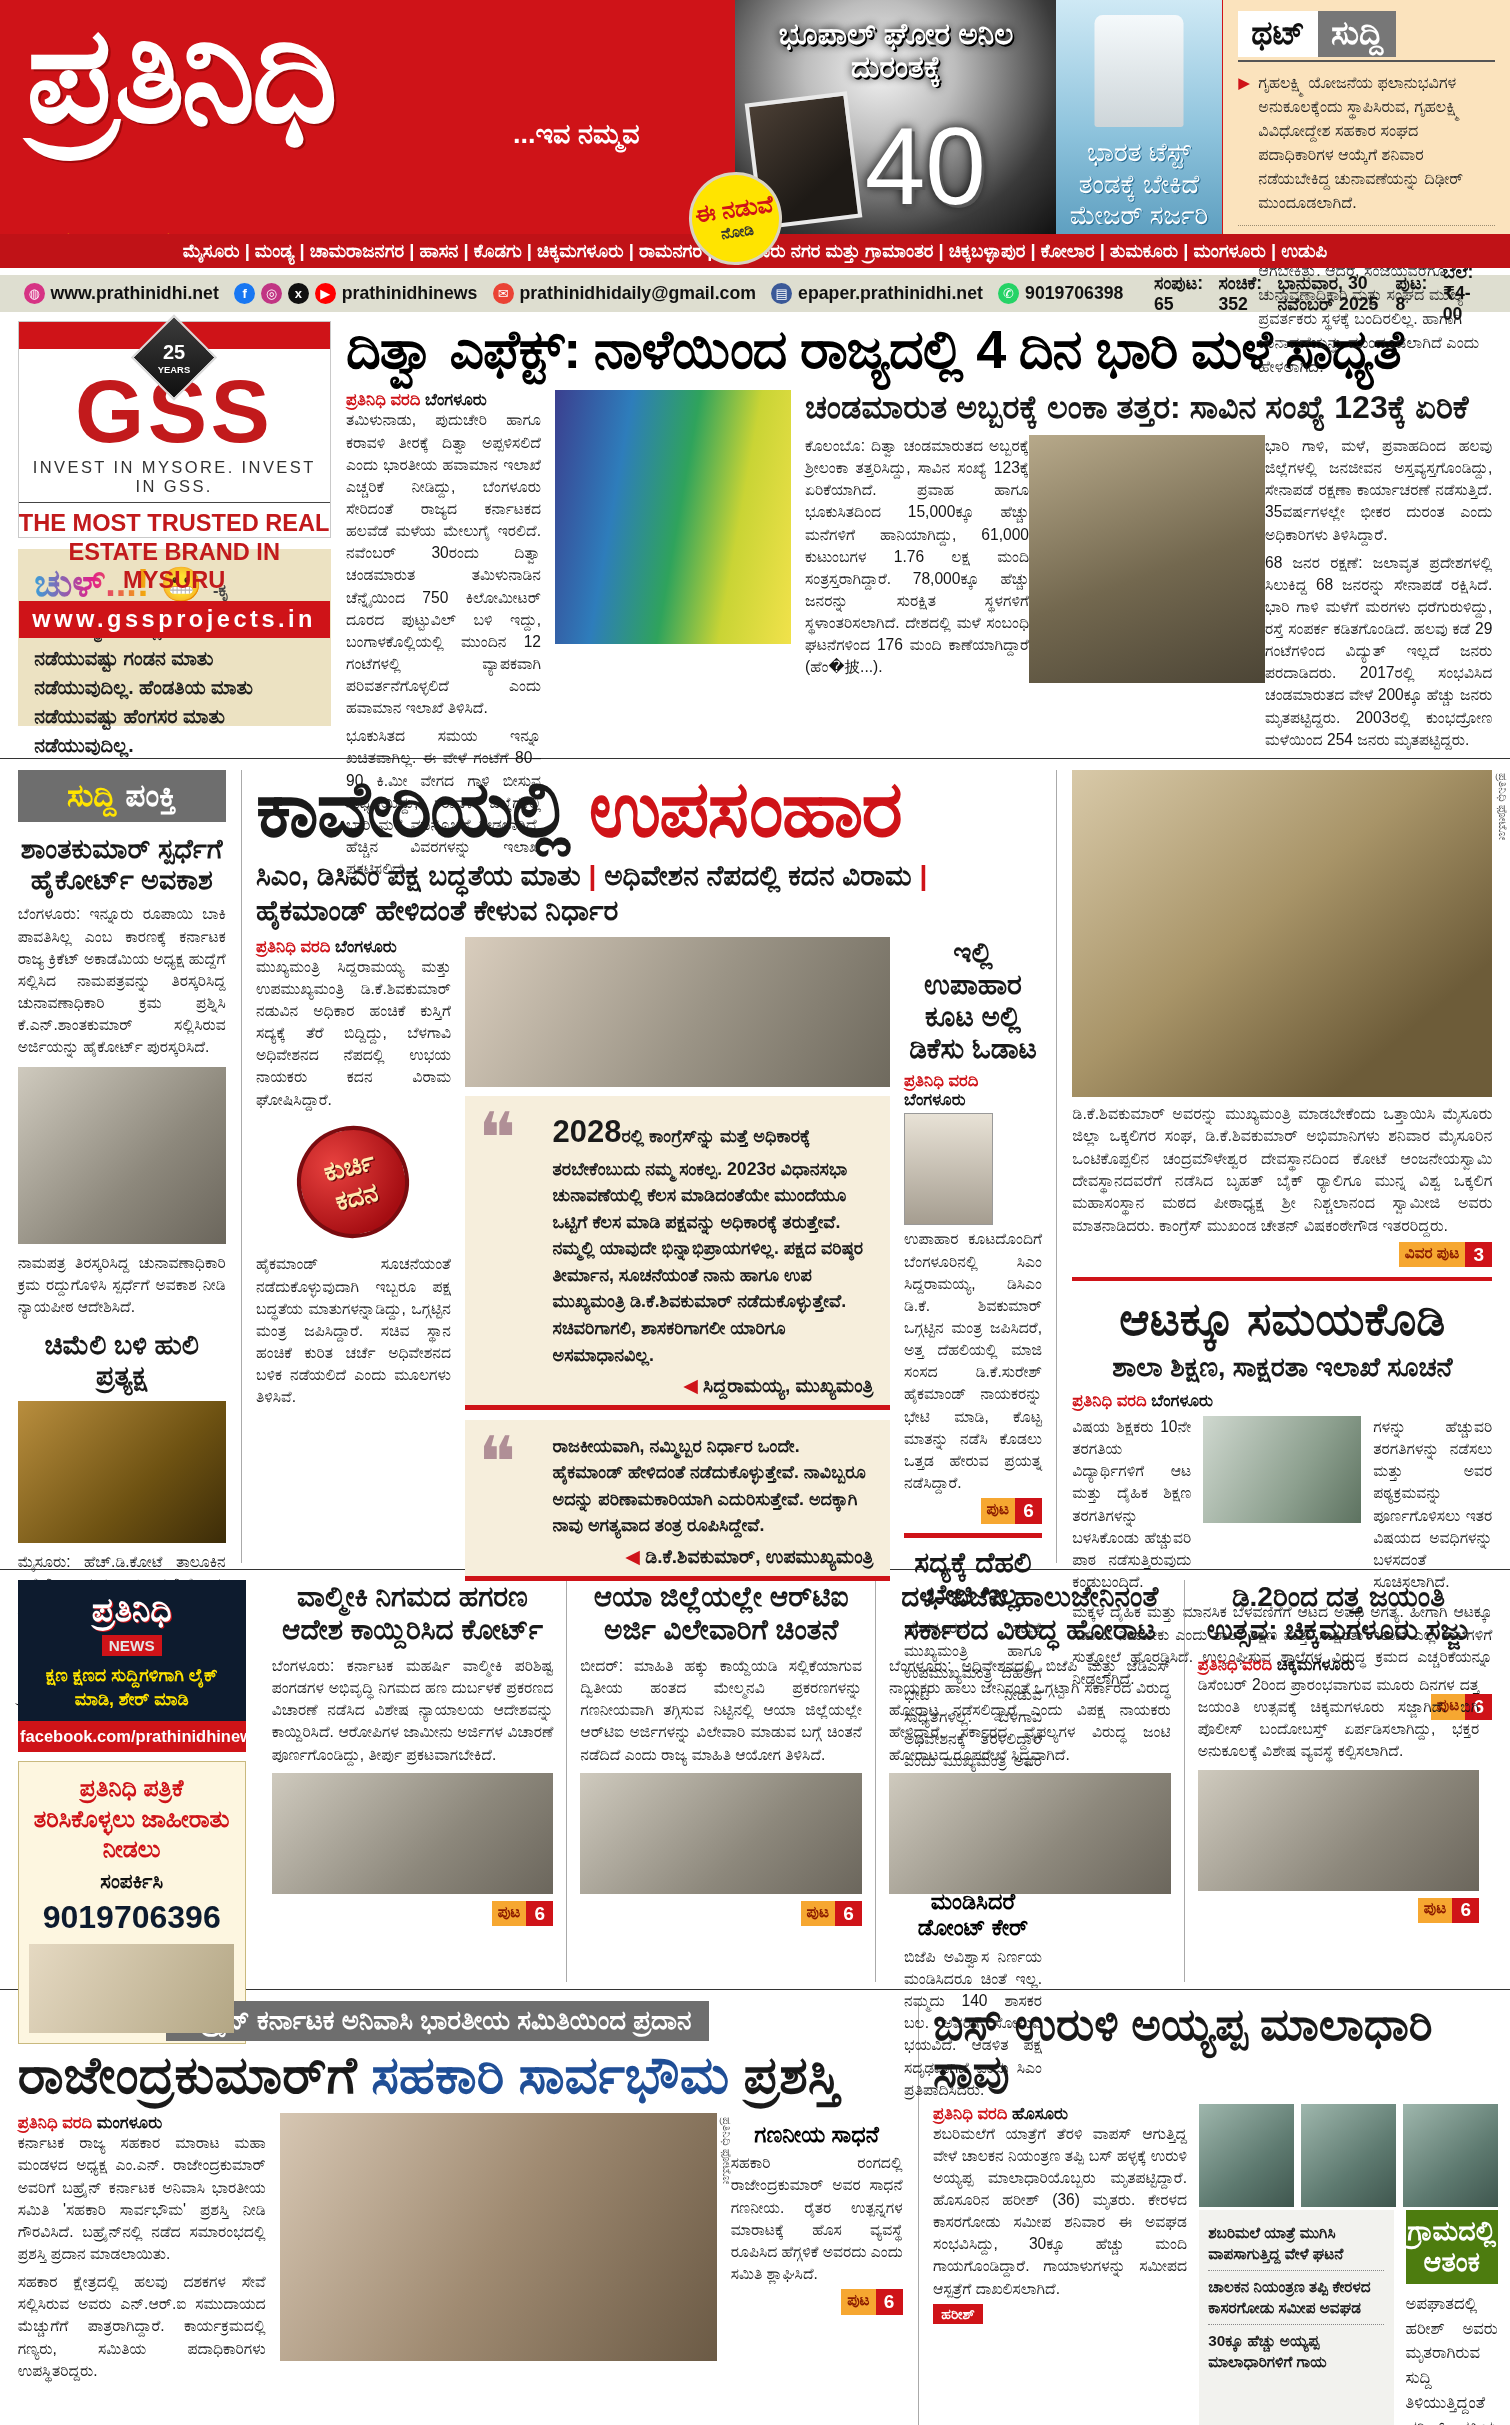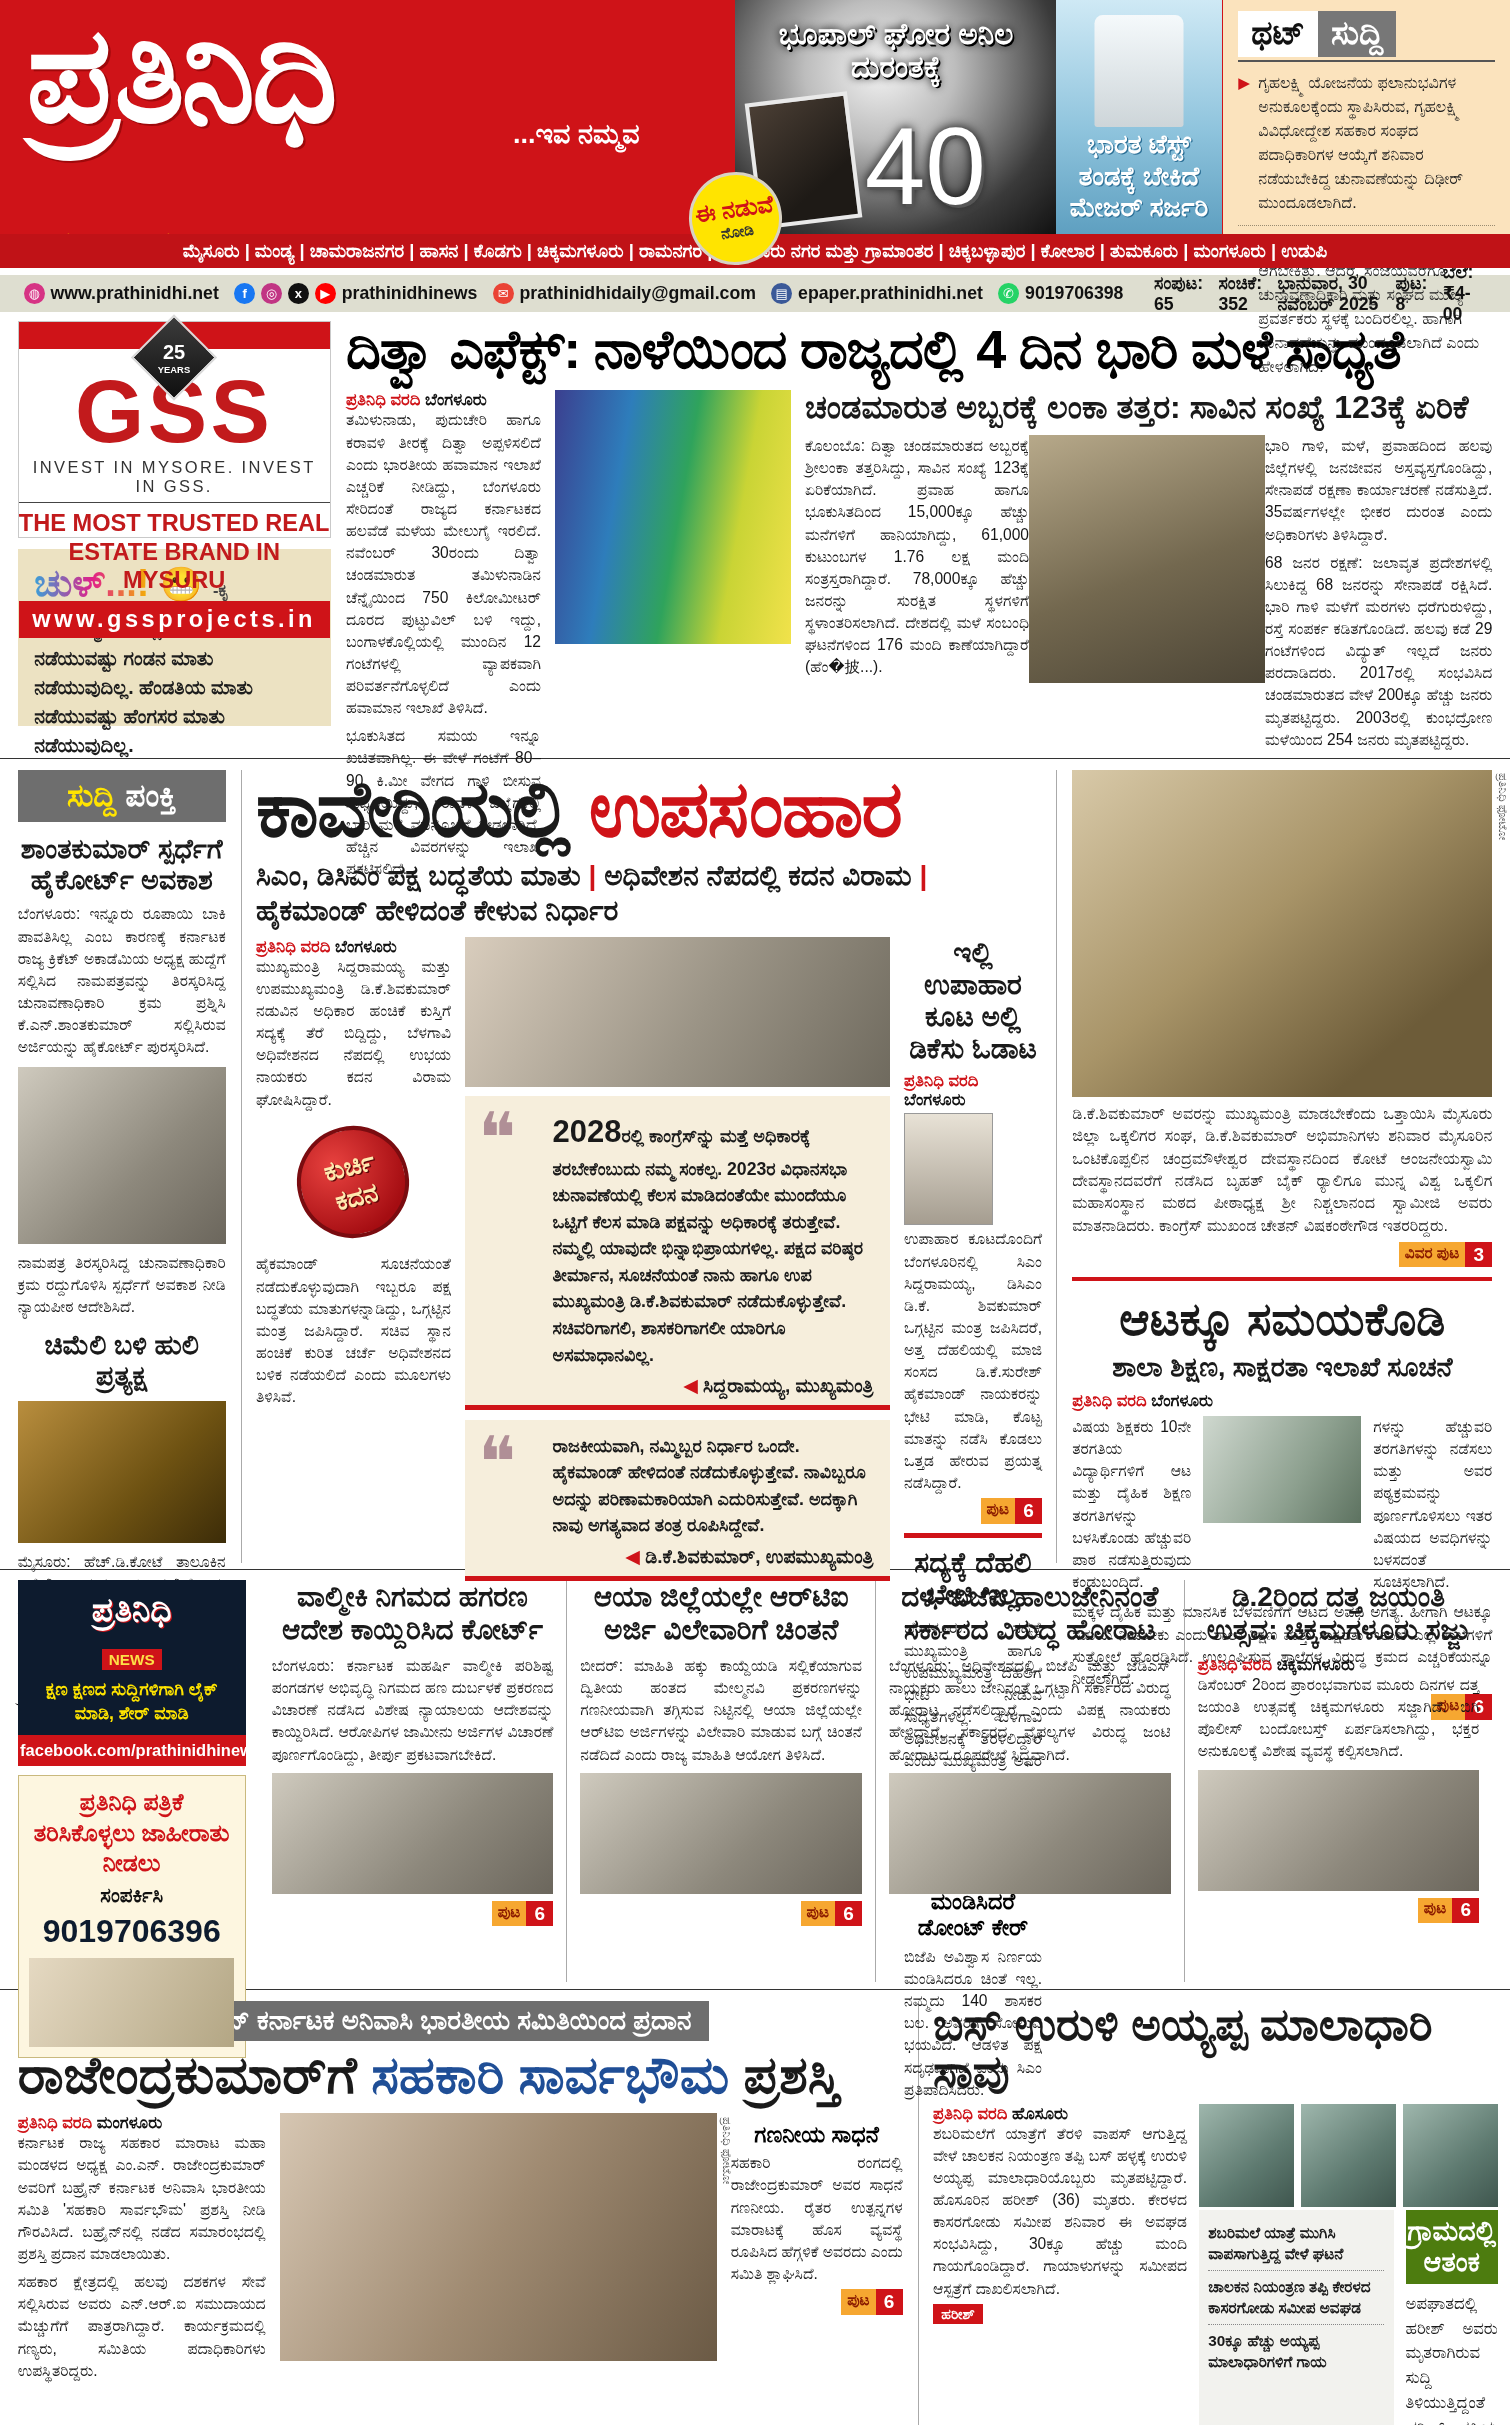--- a/index.html
+++ b/index.html
@@ -20,21 +20,21 @@
                 text-shadow:3px 3px 0 #555, 0 0 10.6px #000; }
   .bhopal-photo { position:absolute; left:16.5px; bottom:10.6px; width:103px; height:127px; transform:rotate(-7deg);
                   background:linear-gradient(145deg,#4b3f35,#1e1a16 70%); border:4.7px solid #e9e9e9; }
   .mast-badge { position:absolute; left:689px; top:172px; width:93px; height:93px; border-radius:50%;
                 background:#ffe400; border:3px solid #d8d2c4; color:#cf1318; display:flex; flex-direction:column;
                 align-items:center; justify-content:center; font-weight:bold; transform:rotate(-8deg); z-index:5; }
   .mast-badge .b1 { font-size:23.6px; }
   .mast-badge .b2 { font-size:15.3px; color:#333; }
   .cricket { position:absolute; left:1056px; top:0; width:166px; height:235px;
              background:linear-gradient(#cfe9f5 0%, #8fc4dd 55%, #5e9fc0 100%); }
-  .cricket-text { position:absolute; bottom:12px; width:100%; text-align:center; color:#fff; font-weight:bold;
+  .cricket-text { position:absolute; bottom:4px; width:100%; text-align:center; color:#fff; font-weight:normal;
                   font-size:26px; line-height:1.2; text-shadow:1.2px 1.2px 0 #2c6f96; }
   .cricket-figure { position:absolute; top:15.3px; left:50%; transform:translateX(-50%); width:89px; height:112px;
                     background:linear-gradient(#fdfdfd,#d8d8d8); border-radius:8.3px 8.3px 2.4px 2.4px; opacity:.85; }
   .thatsuddi { position:absolute; left:1223px; top:0; right:0; height:235px; background:#fbe3bd; padding:10.6px 15.3px 0 15.3px; }
   .ts-labels { display:flex; align-items:stretch; border-bottom:2.4px solid #555; padding-bottom:3.5px; }
   .ts-l1 { background:#fff; color:#111; font-weight:bold; font-size:33px; padding:3.5px 13px; }
   .ts-l2 { background:#777; color:#fff; font-weight:bold; font-size:33px; padding:3.5px 13px; }
   .ts-item { display:flex; gap:8.3px; padding:9.4px 0; font-size:16px; line-height:1.5; color:#1c1c1c; font-weight:500; }
   .ts-item + .ts-item { border-top:1.8px dotted #9a8c72; }
   .ts-arrow { color:#cf1318; font-size:15.3px; line-height:1.6; }
@@ -132,21 +132,21 @@
   .play-sub { font-size:26.6px; font-weight:bold; text-align:center; margin:4.7px 0 8.3px; }
   .play-row { display:flex; gap:12px; margin-top:5.9px; }
   .play-row .tcol { flex:1; }
   .kidsphoto { width:158px; height:107px; flex:none; background:linear-gradient(120deg,#cfd8cf,#8da08f 60%,#5d7260); }
 
   
   .sec-row4 { height:413px; gap:0; padding-top:9.4px; border-top:1.8px solid #333; margin-top:5.9px; }
   .promo { width:241px; flex:none; padding-right:13px; }
   .fbbox { background:#0d1b2e; color:#fff; padding:11.8px; text-align:center; }
   .fbbox .fb-logo { font-size:33px; font-weight:bold; color:#fff; text-shadow:1.2px 1.2px 0 #cf1318; }
-  .fbbox .fb-news { display:inline-block; background:#cf1318; color:#fde047; font-size:15.3px; font-weight:bold; padding:1.2px 7px; margin-top:19px; }
+  .fbbox .fb-news { display:inline-block; background:#cf1318; color:#e5e5e5; font-size:15.3px; font-weight:bold; padding:1.2px 7px; margin-top:5px; }
   .fbbox .fb-text { color:#ffe400; font-size:17.7px; font-weight:bold; margin-top:8.3px; line-height:1.35; }
   .fbbox .fb-url { background:#cf1318; margin:9.4px -11.8px -11.8px; padding:5.9px 2.4px; font-size:16.5px; font-weight:bold; }
   .subbox { border:1.8px solid #c9b97e; background:#fdf6e0; margin-top:9.4px; padding:10.6px; text-align:center; }
   .subbox .s1 { font-size:23.6px; font-weight:bold; color:#cf1318; line-height:1.3; }
   .subbox .s2 { font-size:20px; font-weight:bold; color:#111; margin-top:4.7px; }
   .subbox .s3 { font-size:32px; font-weight:bold; color:#0d1b2e; margin-top:5.9px; }
   .handimg { height:89px; margin-top:8.3px; background:linear-gradient(120deg,#e5d9c2,#b3a684); }
   .art4 { flex:1; padding:0 13px; }
   .art4 + .art4 { border-left:1.2px solid #aaa; }
   .art4 h3 { font-size:28px; text-align:center; line-height:1.2; margin-bottom:8.3px; }

